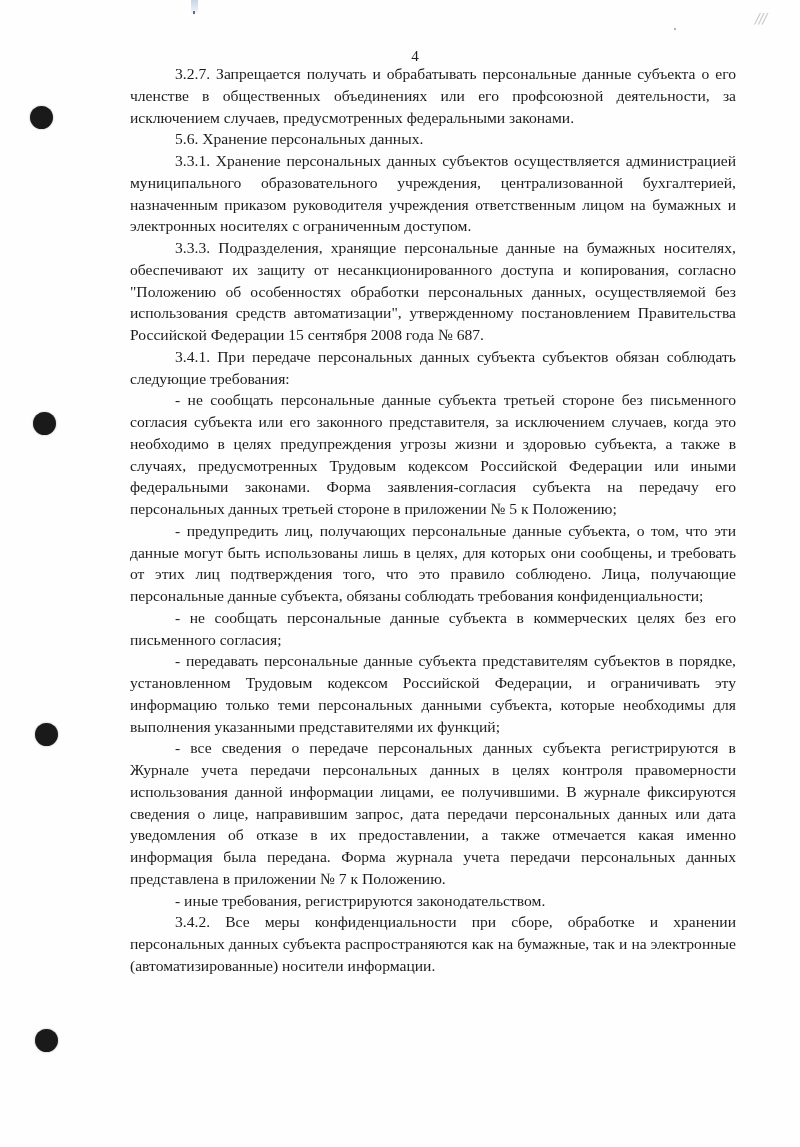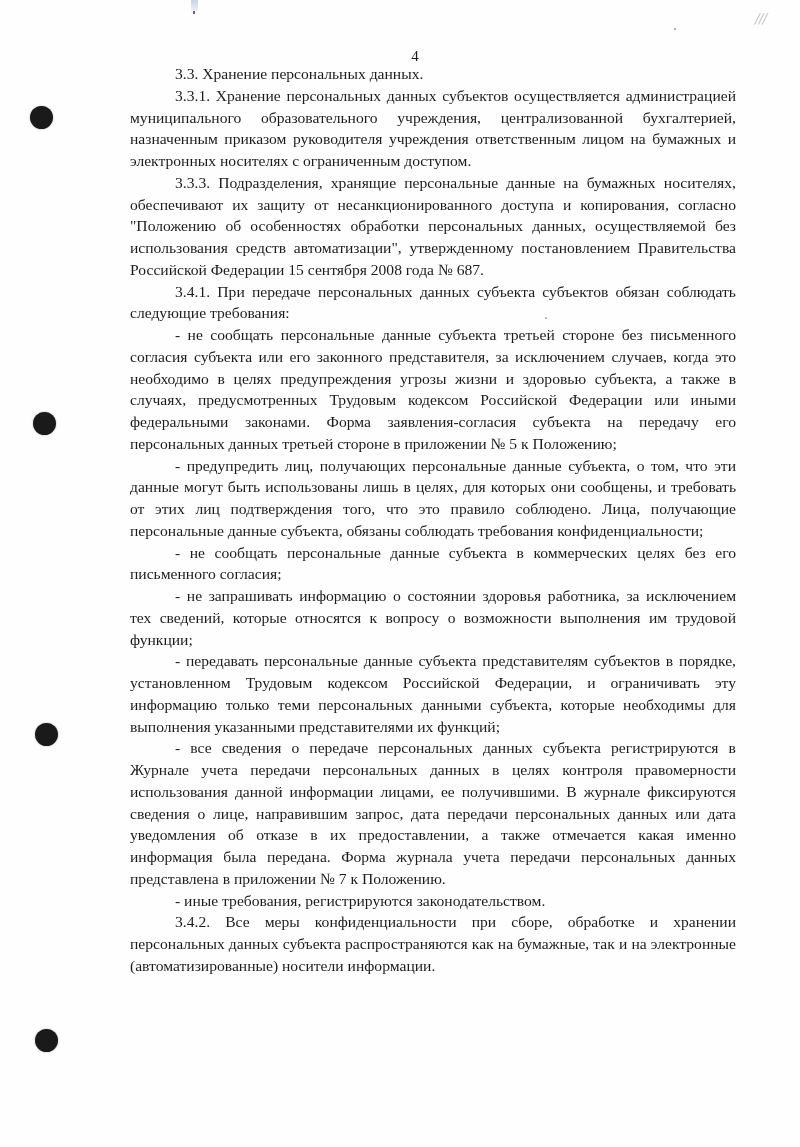--- a/index.html
+++ b/index.html
@@ -101,27 +101,27 @@
   <div class="speck" style="left:545px;top:317px;"></div>
 
   <div class="hole" style="left:30px;top:106px;"></div>
   <div class="hole" style="left:33px;top:412px;"></div>
   <div class="hole" style="left:35px;top:723px;"></div>
   <div class="hole" style="left:35px;top:1029px;"></div>
 
   <div class="page-number">4</div>
 
   <div class="text-body">
-    <p class="para">3.3. Хранение персональных данных.</p>
+    <p class="para">3.2.7. Запрещается получать и обрабатывать персональные данные субъекта о его членстве в общественных объединениях или его профсоюзной деятельности, за исключением случаев, предусмотренных федеральными законами.</p>
+    <p class="para">5.6. Хранение персональных данных.</p>
     <p class="para">3.3.1. Хранение персональных данных субъектов осуществляется администрацией муниципального образовательного учреждения, централизованной бухгалтерией, назначенным приказом руководителя учреждения ответственным лицом на бумажных и электронных носителях с ограниченным доступом.</p>
     <p class="para">3.3.3. Подразделения, хранящие персональные данные на бумажных носителях, обеспечивают их защиту от несанкционированного доступа и копирования, согласно "Положению об особенностях обработки персональных данных, осуществляемой без использования средств автоматизации", утвержденному постановлением Правительства Российской Федерации 15 сентября 2008 года № 687.</p>
     <p class="para">3.4.1. При передаче персональных данных субъекта субъектов обязан соблюдать следующие требования:</p>
     <p class="para">- не сообщать персональные данные субъекта третьей стороне без письменного согласия субъекта или его законного представителя, за исключением случаев, когда это необходимо в целях предупреждения угрозы жизни и здоровью субъекта, а также в случаях, предусмотренных Трудовым кодексом Российской Федерации или иными федеральными законами. Форма заявления-согласия субъекта на передачу его персональных данных третьей стороне в приложении № 5 к Положению;</p>
     <p class="para">- предупредить лиц, получающих персональные данные субъекта, о том, что эти данные могут быть использованы лишь в целях, для которых они сообщены, и требовать от этих лиц подтверждения того, что это правило соблюдено. Лица, получающие персональные данные субъекта, обязаны соблюдать требования конфиденциальности;</p>
     <p class="para">- не сообщать персональные данные субъекта в коммерческих целях без его письменного согласия;</p>
-    <p class="para">- не запрашивать информацию о состоянии здоровья работника, за исключением тех сведений, которые относятся к вопросу о возможности выполнения им трудовой функции;</p>
     <p class="para">- передавать персональные данные субъекта представителям субъектов в порядке, установленном Трудовым кодексом Российской Федерации, и ограничивать эту информацию только теми персональных данными субъекта, которые необходимы для выполнения указанными представителями их функций;</p>
     <p class="para">- все сведения о передаче персональных данных субъекта регистрируются в Журнале учета передачи персональных данных в целях контроля правомерности использования данной информации лицами, ее получившими. В журнале фиксируются сведения о лице, направившим запрос, дата передачи персональных данных или дата уведомления об отказе в их предоставлении, а также отмечается какая именно информация была передана. Форма журнала учета передачи персональных данных представлена в приложении № 7 к  Положению.</p>
     <p class="para">- иные требования, регистрируются законодательством.</p>
     <p class="para">3.4.2. Все меры конфиденциальности при сборе, обработке и хранении персональных данных субъекта распространяются как на бумажные, так и на электронные (автоматизированные) носители информации.</p>
 
   </div>
 </div>
 
 </body></html>

